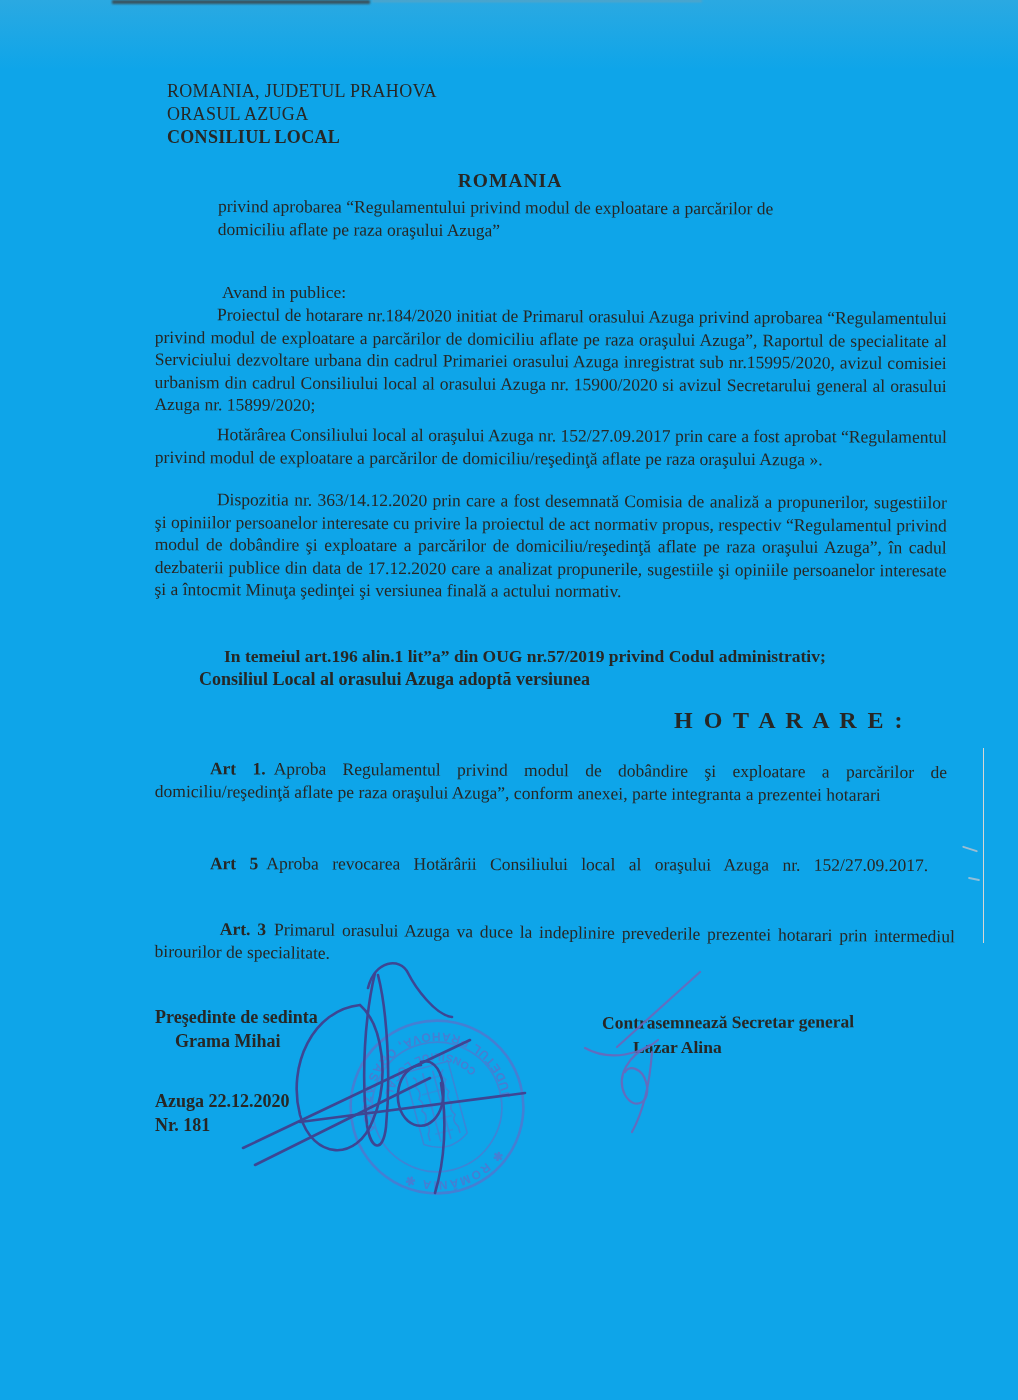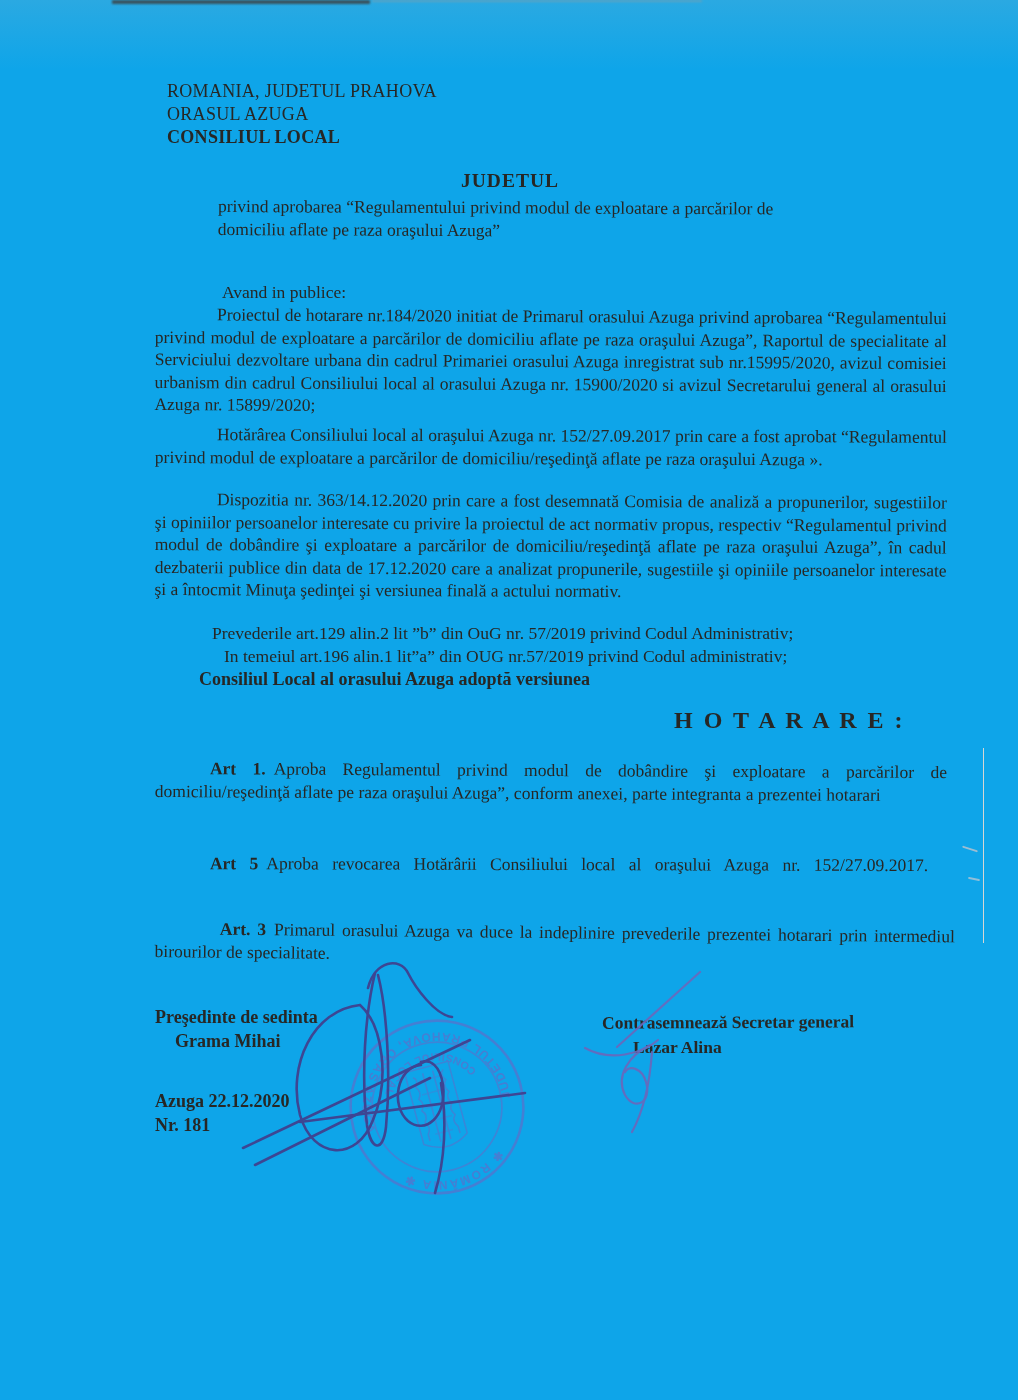--- a/index.html
+++ b/index.html
@@ -33,21 +33,21 @@
     left:155px; top:170px; width:710px; text-align:center;
     font-weight:bold; font-size:19.5px; letter-spacing:1px;
   }
   .title-sub { left:218px; top:195px; transform:rotate(.25deg); transform-origin:left top; }
 
   .intro { left:222px; top:281px; }
   .p1 { left:155px; top:303px; transform:rotate(.3deg);  transform-origin:left top; }
   .p2 { left:155px; top:423px; transform:rotate(.2deg);  transform-origin:left top; }
   .p3 { left:155px; top:488px; transform:rotate(.25deg); transform-origin:left top; }
   .p4 { left:212px; top:622px; }
-  .p5 { left:224px; top:645px; }
+  .p5 { left:224px; top:645px;font-weight:bold; }
   .adoption { left:199px; top:668px; font-weight:bold; font-size:18px; }
 
   .decision-heading {
     left:155px; top:709px; width:750px; text-align:right;
     font-weight:bold; font-size:24px; letter-spacing:2.5px;
   }
 
   .art { left:155px; }
   .art-label { font-weight:bold; margin-right:8px; }
   .art1 { top:757px; text-indent:55px; transform:rotate(.3deg);  transform-origin:left top; }
@@ -76,31 +76,30 @@
   <div class="artifact top-smudge"></div>
   <div class="artifact top-smudge-2"></div>
   <div class="artifact edge-line-right"></div>
   <div class="artifact edge-tick-1"></div>
   <div class="artifact edge-tick-2"></div>
 
   <div class="txt hdr-line hdr-1">ROMANIA, JUDETUL PRAHOVA</div>
   <div class="txt hdr-line hdr-2">ORASUL  AZUGA</div>
   <div class="txt hdr-line hdr-3">CONSILIUL LOCAL</div>
 
-  <div class="txt title-heading">JUDETUL</div>
+  <div class="txt title-heading">ROMANIA</div>
   <div class="txt title-sub">
     <div>privind  aprobarea “Regulamentului privind modul de exploatare a parcărilor de</div>
     <div>domiciliu aflate pe raza oraşului Azuga”</div>
   </div>
 
   <div class="txt intro">Avand in publice:</div>
   <div class="txt para indent p1">Proiectul de hotarare nr.184/2020 initiat de Primarul orasului Azuga privind aprobarea “Regulamentului privind modul de exploatare a parcărilor de domiciliu aflate pe raza oraşului Azuga”, Raportul de specialitate al Serviciului dezvoltare urbana din cadrul Primariei orasului Azuga inregistrat sub nr.15995/2020, avizul comisiei urbanism din cadrul Consiliului local al orasului Azuga nr. 15900/2020 si avizul Secretarului general al orasului Azuga nr. 15899/2020;</div>
   <div class="txt para indent p2">Hotărârea Consiliului local al oraşului Azuga nr. 152/27.09.2017 prin care a fost aprobat “Regulamentul privind modul de exploatare a parcărilor de domiciliu/reşedinţă aflate pe raza oraşului Azuga ».</div>
   <div class="txt para indent p3">Dispozitia nr. 363/14.12.2020 prin care a fost desemnată Comisia de analiză a propunerilor, sugestiilor şi opiniilor persoanelor interesate cu privire la proiectul de act normativ propus, respectiv “Regulamentul privind modul de dobândire şi exploatare a parcărilor de domiciliu/reşedinţă aflate pe raza oraşului Azuga”, în cadul dezbaterii publice din data de 17.12.2020 care a analizat propunerile, sugestiile şi opiniile persoanelor interesate şi a întocmit Minuţa şedinţei şi versiunea finală a actului normativ.</div>
-  <div class="txt p4">Prevederile art.129 alin.2 lit ”b” din OuG nr. 57/2019 privind Codul Administrativ;</div>
   <div class="txt p5">In temeiul art.196 alin.1 lit”a” din OUG nr.57/2019 privind Codul administrativ;</div>
   <div class="txt adoption">Consiliul Local al orasului Azuga adoptă versiunea</div>
 
   <div class="txt decision-heading">H O T A R A R E :</div>
 
   <div class="txt para art art1">
     <span class="art-label">Art 1.</span><span>Aproba Regulamentul privind modul de dobândire şi exploatare a parcărilor de domiciliu/reşedinţă aflate pe raza oraşului Azuga”, conform anexei, parte integranta a prezentei hotarari</span>
   </div>
   <div class="txt para art art2">
     <span class="art-label">Art 5</span><span>Aproba revocarea Hotărârii Consiliului local al oraşului Azuga nr. 152/27.09.2017.</span>

